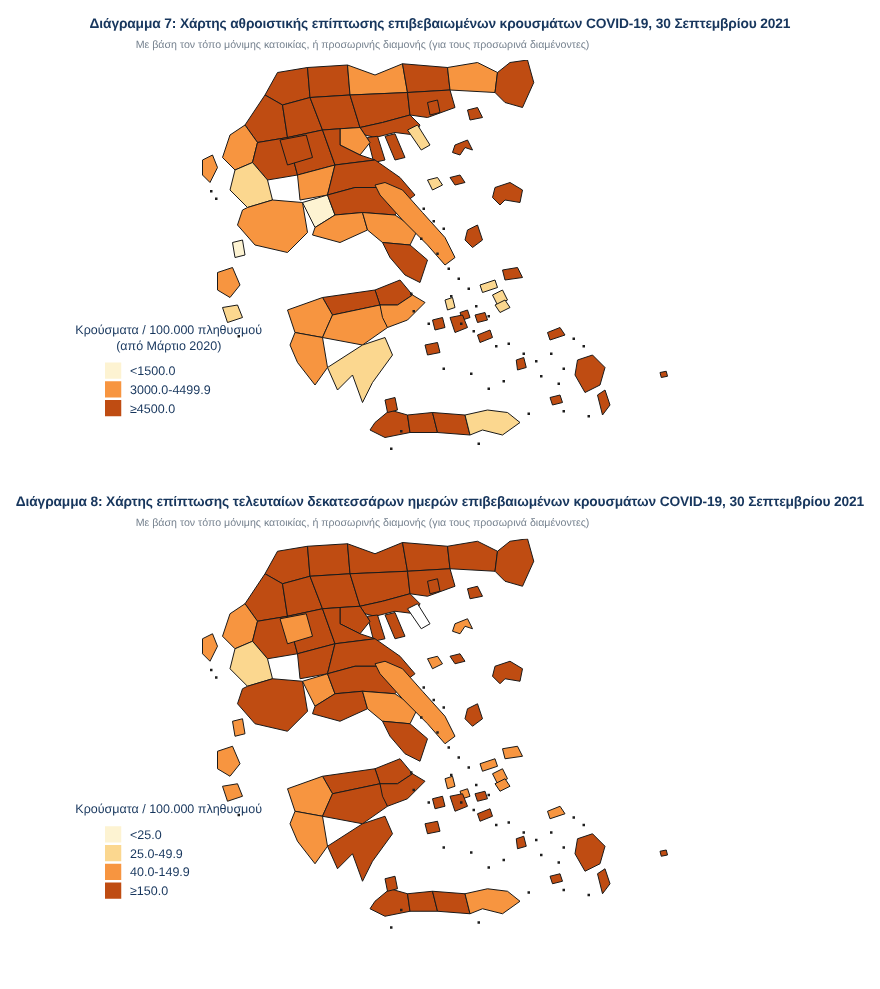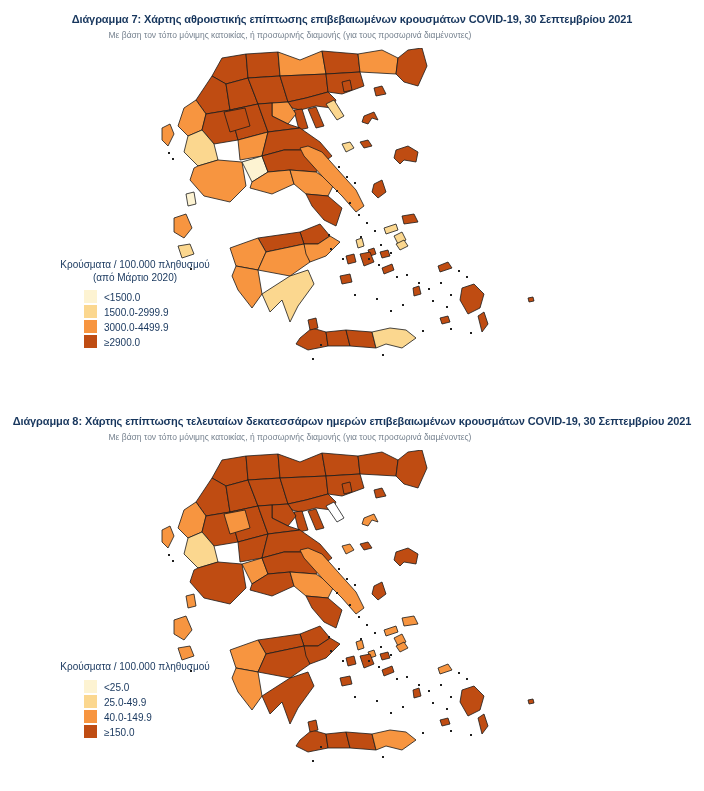--- a/index.html
+++ b/index.html
@@ -1,19 +1,19 @@
 <!DOCTYPE html>
 <html><head>
 <meta charset="utf-8">
 <style>
   html,body{margin:0;padding:0;background:#ffffff;}
   body{width:704px;height:791px;position:relative;font-family:"Liberation Sans",sans-serif;overflow:hidden;}
   .section{position:absolute;left:0;width:704px;height:385px;}
   #section-7{top:4px;}
-  #section-8{top:406px;}
+  #section-8{top:387px;}
   .fig-title{position:absolute;top:9px;left:0;width:704px;text-align:center;font-size:11px;font-weight:bold;color:#17365d;letter-spacing:-0.1px;}
   .fig-subtitle{position:absolute;top:26px;left:0;width:580px;text-align:center;font-size:8.5px;color:#76828f;}
   .map-wrap{position:absolute;top:44px;left:150px;width:390px;height:335px;}
   .legend{position:absolute;top:255px;left:26px;width:218px;}
   .legend-title{font-size:10px;color:#17365d;text-align:center;line-height:12.5px;white-space:nowrap;}
   .legend-items{margin-top:5px;margin-left:58px;}
   .legend-row{display:flex;align-items:flex-end;height:14px;margin-bottom:1px;}
   .swatch{width:13px;height:13px;margin-right:7px;flex:0 0 13px;}
   .legend-label{font-size:10px;color:#17365d;white-space:nowrap;}
 </style>
@@ -143,30 +143,26 @@
 
   <div class="legend">
     <div class="legend-title">Κρούσματα / 100.000 πληθυσμού</div>
     <div class="legend-title">(από Μάρτιο 2020)</div>
     <div class="legend-items">
       <div class="legend-row">
           <span class="swatch" style="background: rgb(253, 243, 210);"></span>
           <span class="legend-label">&lt;1500.0</span>
         </div>
       <div class="legend-row">
-          <span class="swatch" style="background: rgb(251, 215, 143);"></span>
-          <span class="legend-label">1500.0-2999.9</span>
-        </div>
-      <div class="legend-row">
           <span class="swatch" style="background: rgb(247, 149, 64);"></span>
           <span class="legend-label">3000.0-4499.9</span>
         </div>
       <div class="legend-row">
           <span class="swatch" style="background: rgb(191, 76, 18);"></span>
-          <span class="legend-label">≥2900.0</span>
+          <span class="legend-label">≥4500.0</span>
         </div>
     </div>
   </div>
 </div>
 
 <div class="section" id="section-8">
   <div class="fig-title">Διάγραμμα 8: Χάρτης επίπτωσης τελευταίων δεκατεσσάρων ημερών επιβεβαιωμένων κρουσμάτων COVID-19, 30 Σεπτεμβρίου 2021</div>
   <div class="fig-subtitle">Με βάση τον τόπο μόνιμης κατοικίας, ή προσωρινής διαμονής (για τους προσωρινά διαμένοντες)</div>
 
   <div class="map-wrap">

